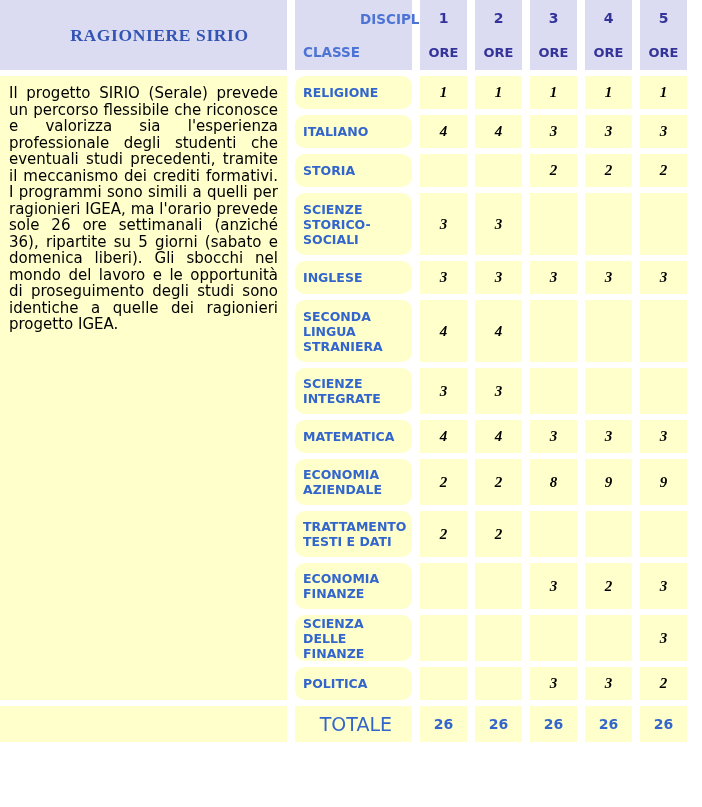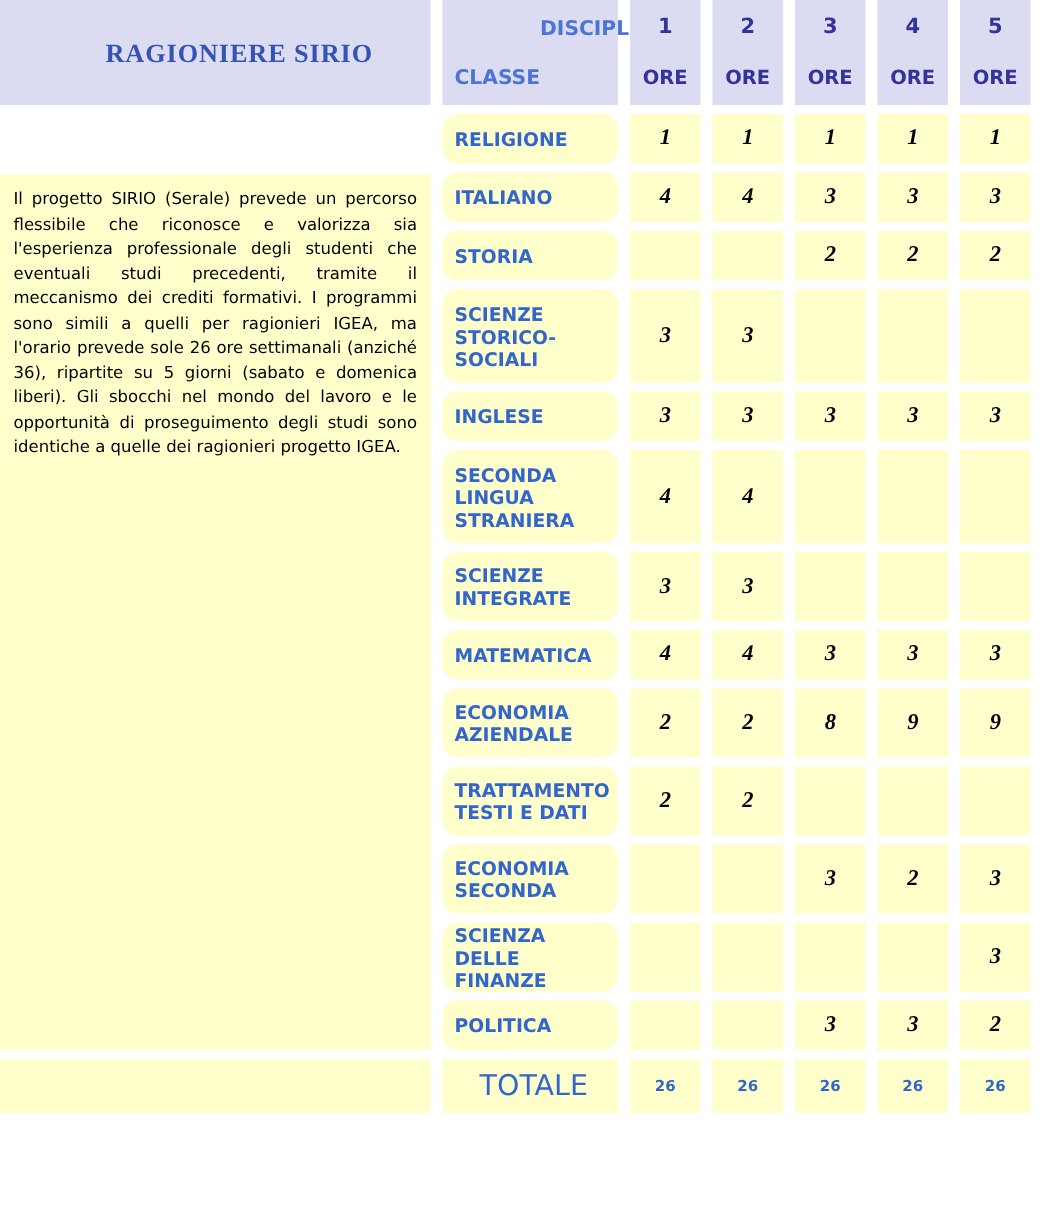--- a/index.html
+++ b/index.html
@@ -13,22 +13,22 @@
   .hdr-bg  { background:var(--lavender,#dbdcf2); }
   .body-bg { background:var(--yellow,#ffffcc); }
 
   .pos-title      { grid-column:1; grid-row:1;padding-left:32px; }
   .pos-para       { grid-column:1; grid-row:2 / span 13; }
   .pos-bottomleft { grid-column:1; grid-row:15; }
 
   .title-cell { display:flex; align-items:center; justify-content:center;
                 font-family:"Liberation Serif", serif; font-weight:bold; font-size:17.5px;
                 letter-spacing:0.6px; color:var(--titleblue,#3354b4); }
-  .para-cell  { padding:9px 9px; font-size:11px; line-height:16.5px; text-align:justify;
-                color:#000; overflow:hidden;margin-top:40px; }
+  .para-cell  { padding:9px 9px; font-size:15px; line-height:16.5px; text-align:justify;
+                color:#000; overflow:hidden; }
 
   .dischead { display:flex; justify-content:space-between;
               padding:11px 8px 10px 8px; font-weight:bold; font-size:13.5px;
               color:var(--lightblue,#4d74d4); }
   .classe     { align-self:flex-end; }
   .discipline { align-self:flex-start; }
 
   .colhead { display:flex; flex-direction:column; justify-content:space-between; align-items:center;
              padding:10px 0 10px; font-weight:bold; color:var(--navy,#333399); }
   .classnum { font-size:14px; }
@@ -36,21 +36,21 @@
 
   .subject { display:flex; align-items:center; padding:3px 4px 3px 8px;
              color:var(--blue,#3366cc); font-weight:bold; font-size:12.5px; line-height:15px;border-radius:10px; }
   .hours   { display:flex; align-items:center; justify-content:center;
              font-family:"Liberation Serif", serif; font-weight:bold; font-style:italic;
              font-size:15px; color:#000; }
 
   .totlabel { display:flex; align-items:center; justify-content:flex-end; padding-right:20px;
               color:var(--blue,#3366cc); font-weight:normal; font-size:19px; }
   .totvalue { display:flex; align-items:center; justify-content:center;
-              color:var(--blue,#3366cc); font-weight:bold; font-size:10px; }
+              color:var(--blue,#3366cc); font-weight:bold; font-size:14px; }
 </style>
 </head>
 <body>
 
 <div class="page">
   <div class="layout" id="layout">
 
     <div class="cell hdr-bg title-cell pos-title">
       <span>RAGIONIERE SIRIO</span>
     </div>
@@ -137,21 +137,21 @@
       <div class="cell body-bg hours">2</div>
       <div class="cell body-bg hours">8</div>
       <div class="cell body-bg hours">9</div>
       <div class="cell body-bg hours">9</div>
       <div class="cell body-bg subject">TRATTAMENTO TESTI E DATI</div>
       <div class="cell body-bg hours">2</div>
       <div class="cell body-bg hours">2</div>
       <div class="cell body-bg hours"></div>
       <div class="cell body-bg hours"></div>
       <div class="cell body-bg hours"></div>
-      <div class="cell body-bg subject">ECONOMIA SECONDA</div>
+      <div class="cell body-bg subject">ECONOMIA FINANZE</div>
       <div class="cell body-bg hours"></div>
       <div class="cell body-bg hours"></div>
       <div class="cell body-bg hours">3</div>
       <div class="cell body-bg hours">2</div>
       <div class="cell body-bg hours">3</div>
       <div class="cell body-bg subject">SCIENZA DELLE FINANZE</div>
       <div class="cell body-bg hours"></div>
       <div class="cell body-bg hours"></div>
       <div class="cell body-bg hours"></div>
       <div class="cell body-bg hours"></div>

